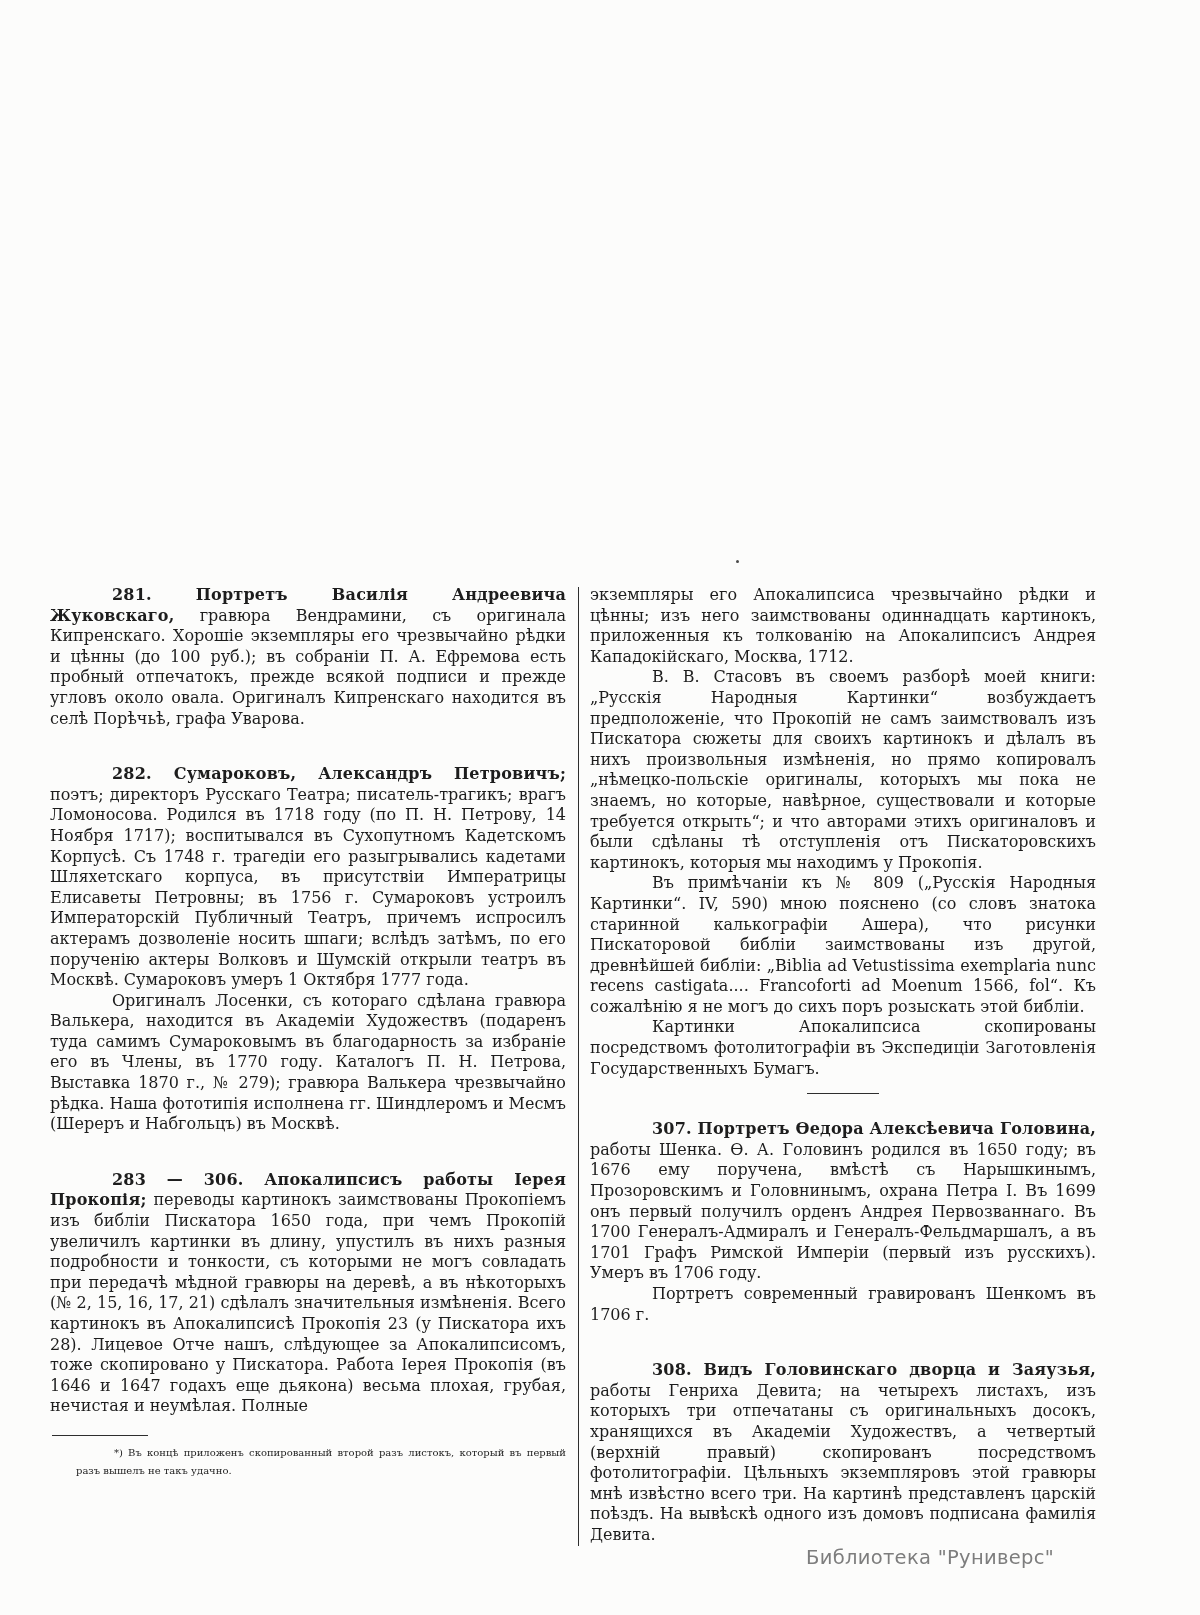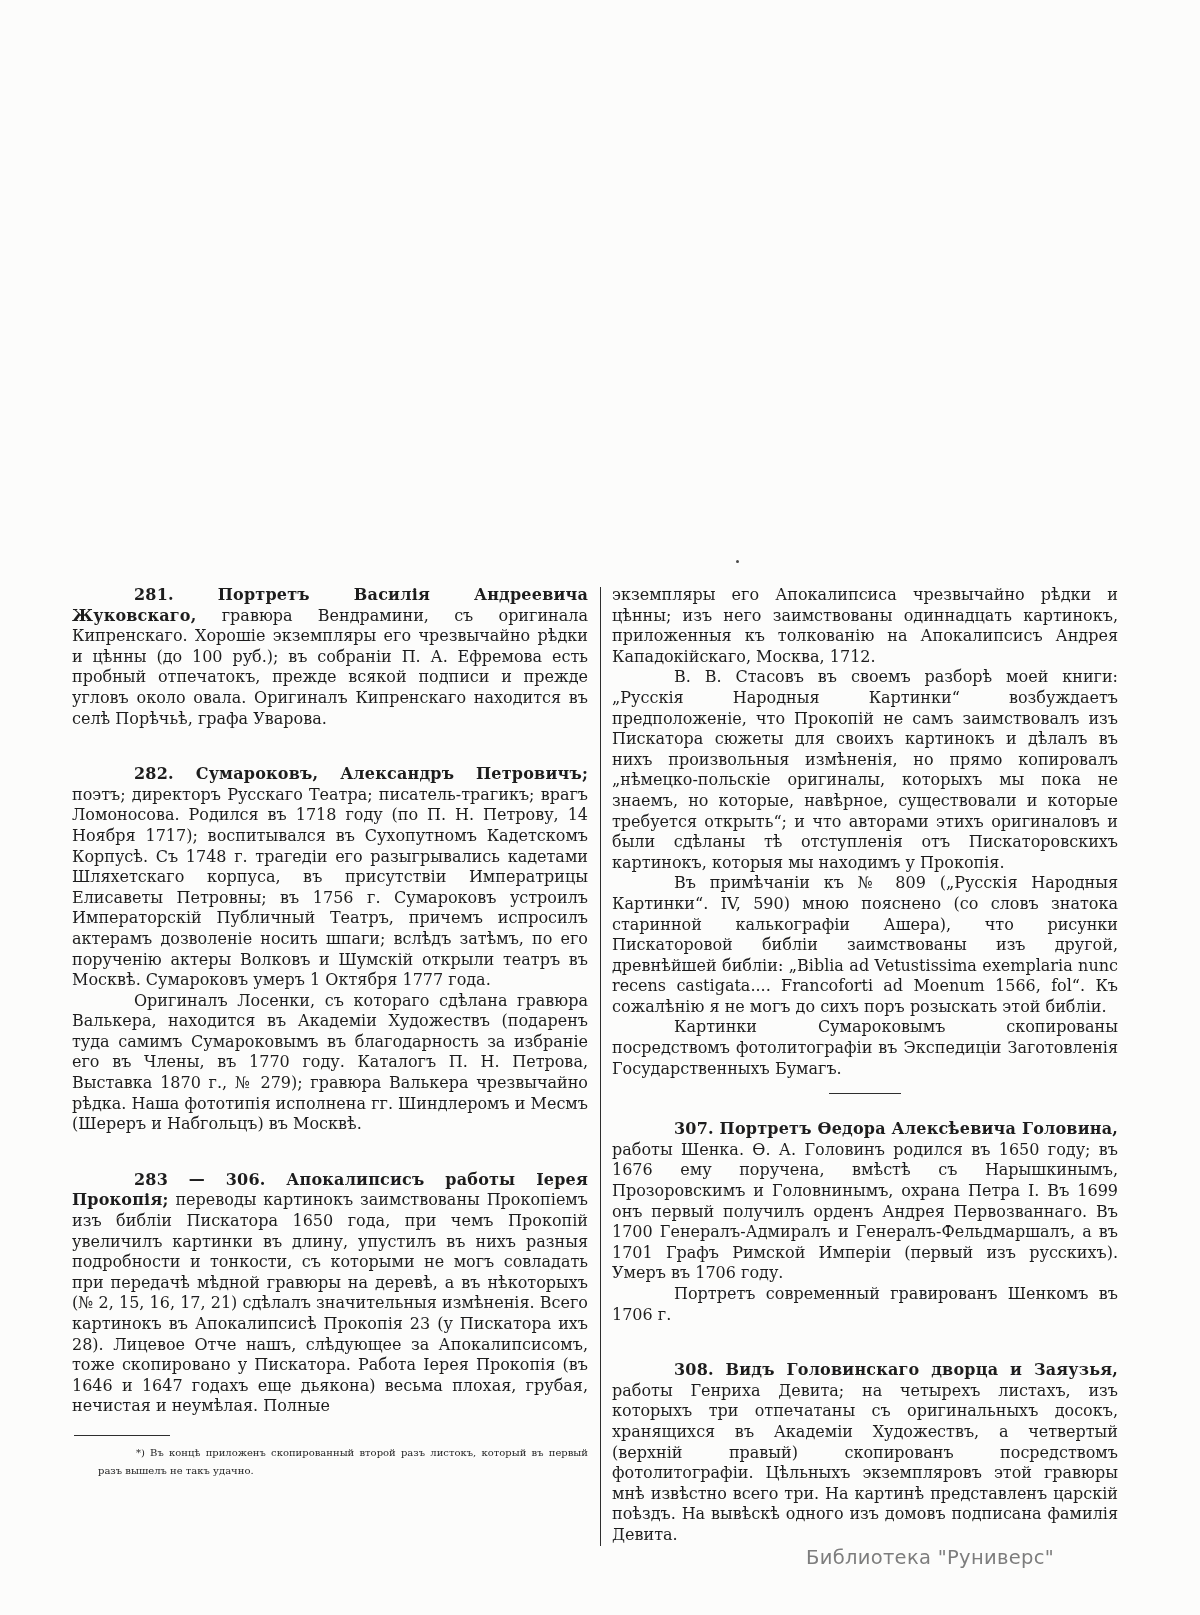--- a/index.html
+++ b/index.html
@@ -11,21 +11,21 @@
     height: 1615px;
     background: #fcfcfb;
     overflow: hidden;
     font-family: "DejaVu Serif", "Liberation Serif", serif;
     color: #1d1d1d;
   }
 
   .content {
     position: absolute;
     top: 585px;
-    left: 72px;
+    left: 50px;
     width: 1046px;
     display: flex;
     align-items: stretch;
   }
 
   .column {
     font-size: 16px;
     line-height: 20.6px;
     text-align: justify;
   }
@@ -127,21 +127,21 @@
     </section>
 
     <div class="divider"></div>
 
     <section class="column right">
 
       <p class="para no-indent">экземпляры его Апокалипсиса чрезвычайно рѣдки и цѣнны; изъ него заимствованы одиннадцать картинокъ, приложенныя къ толкованію на Апокалипсисъ Андрея Кападокійскаго, Москва, 1712.</p>
 
       <p class="para">В. В. Стасовъ въ своемъ разборѣ моей книги: „Русскія Народныя Картинки“ возбуждаетъ предположеніе, что Прокопій не самъ заимствовалъ изъ Пискатора сюжеты для своихъ картинокъ и дѣлалъ въ нихъ произвольныя измѣненія, но прямо копировалъ „нѣмецко-польскіе оригиналы, которыхъ мы пока не знаемъ, но которые, навѣрное, существовали и которые требуется открыть“; и что авторами этихъ оригиналовъ и были сдѣланы тѣ отступленія отъ Пискаторовскихъ картинокъ, которыя мы находимъ у Прокопія.</p>
       <p class="para">Въ примѣчаніи къ № 809 („Русскія Народныя Картинки“. IV, 590) мною пояснено (со словъ знатока старинной калькографіи Ашера), что рисунки Пискаторовой библіи заимствованы изъ другой, древнѣйшей библіи: „Biblia ad Vetustissima exemplaria nunc recens castigata.... Francoforti ad Moenum 1566, fol“. Къ сожалѣнію я не могъ до сихъ поръ розыскать этой библіи.</p>
-      <p class="para">Картинки Сумароковымъ скопированы посредствомъ фотолитографіи въ Экспедиціи Заготовленія Государственныхъ Бумагъ.</p>
+      <p class="para">Картинки Апокалипсиса скопированы посредствомъ фотолитографіи въ Экспедиціи Заготовленія Государственныхъ Бумагъ.</p>
 
       <div class="section-rule"></div>
 
       <article class="entry after-rule">
         <p class="para"><b class="entry-title">307. Портретъ Ѳедора Алексѣевича Головина,</b> <span>работы Шенка. Ѳ. А. Головинъ родился въ 1650 году; въ 1676 ему поручена, вмѣстѣ съ Нарышкинымъ, Прозоровскимъ и Головнинымъ, охрана Петра I. Въ 1699 онъ первый получилъ орденъ Андрея Первозваннаго. Въ 1700 Генералъ-Адмиралъ и Генералъ-Фельдмаршалъ, а въ 1701 Графъ Римской Имперіи (первый изъ русскихъ). Умеръ въ 1706 году.</span></p>
         <p class="para">Портретъ современный гравированъ Шенкомъ въ 1706 г.</p>
       </article>
 
       <article class="entry">
         <p class="para"><b class="entry-title">308. Видъ Головинскаго дворца и Заяузья,</b> <span>работы Генриха Девита; на четырехъ листахъ, изъ которыхъ три отпечатаны съ оригинальныхъ досокъ, хранящихся въ Академіи Художествъ, а четвертый (верхній правый) скопированъ посредствомъ фотолитографіи. Цѣльныхъ экземпляровъ этой гравюры мнѣ извѣстно всего три. На картинѣ представленъ царскій поѣздъ. На вывѣскѣ одного изъ домовъ подписана фамилія Девита.</span></p>

